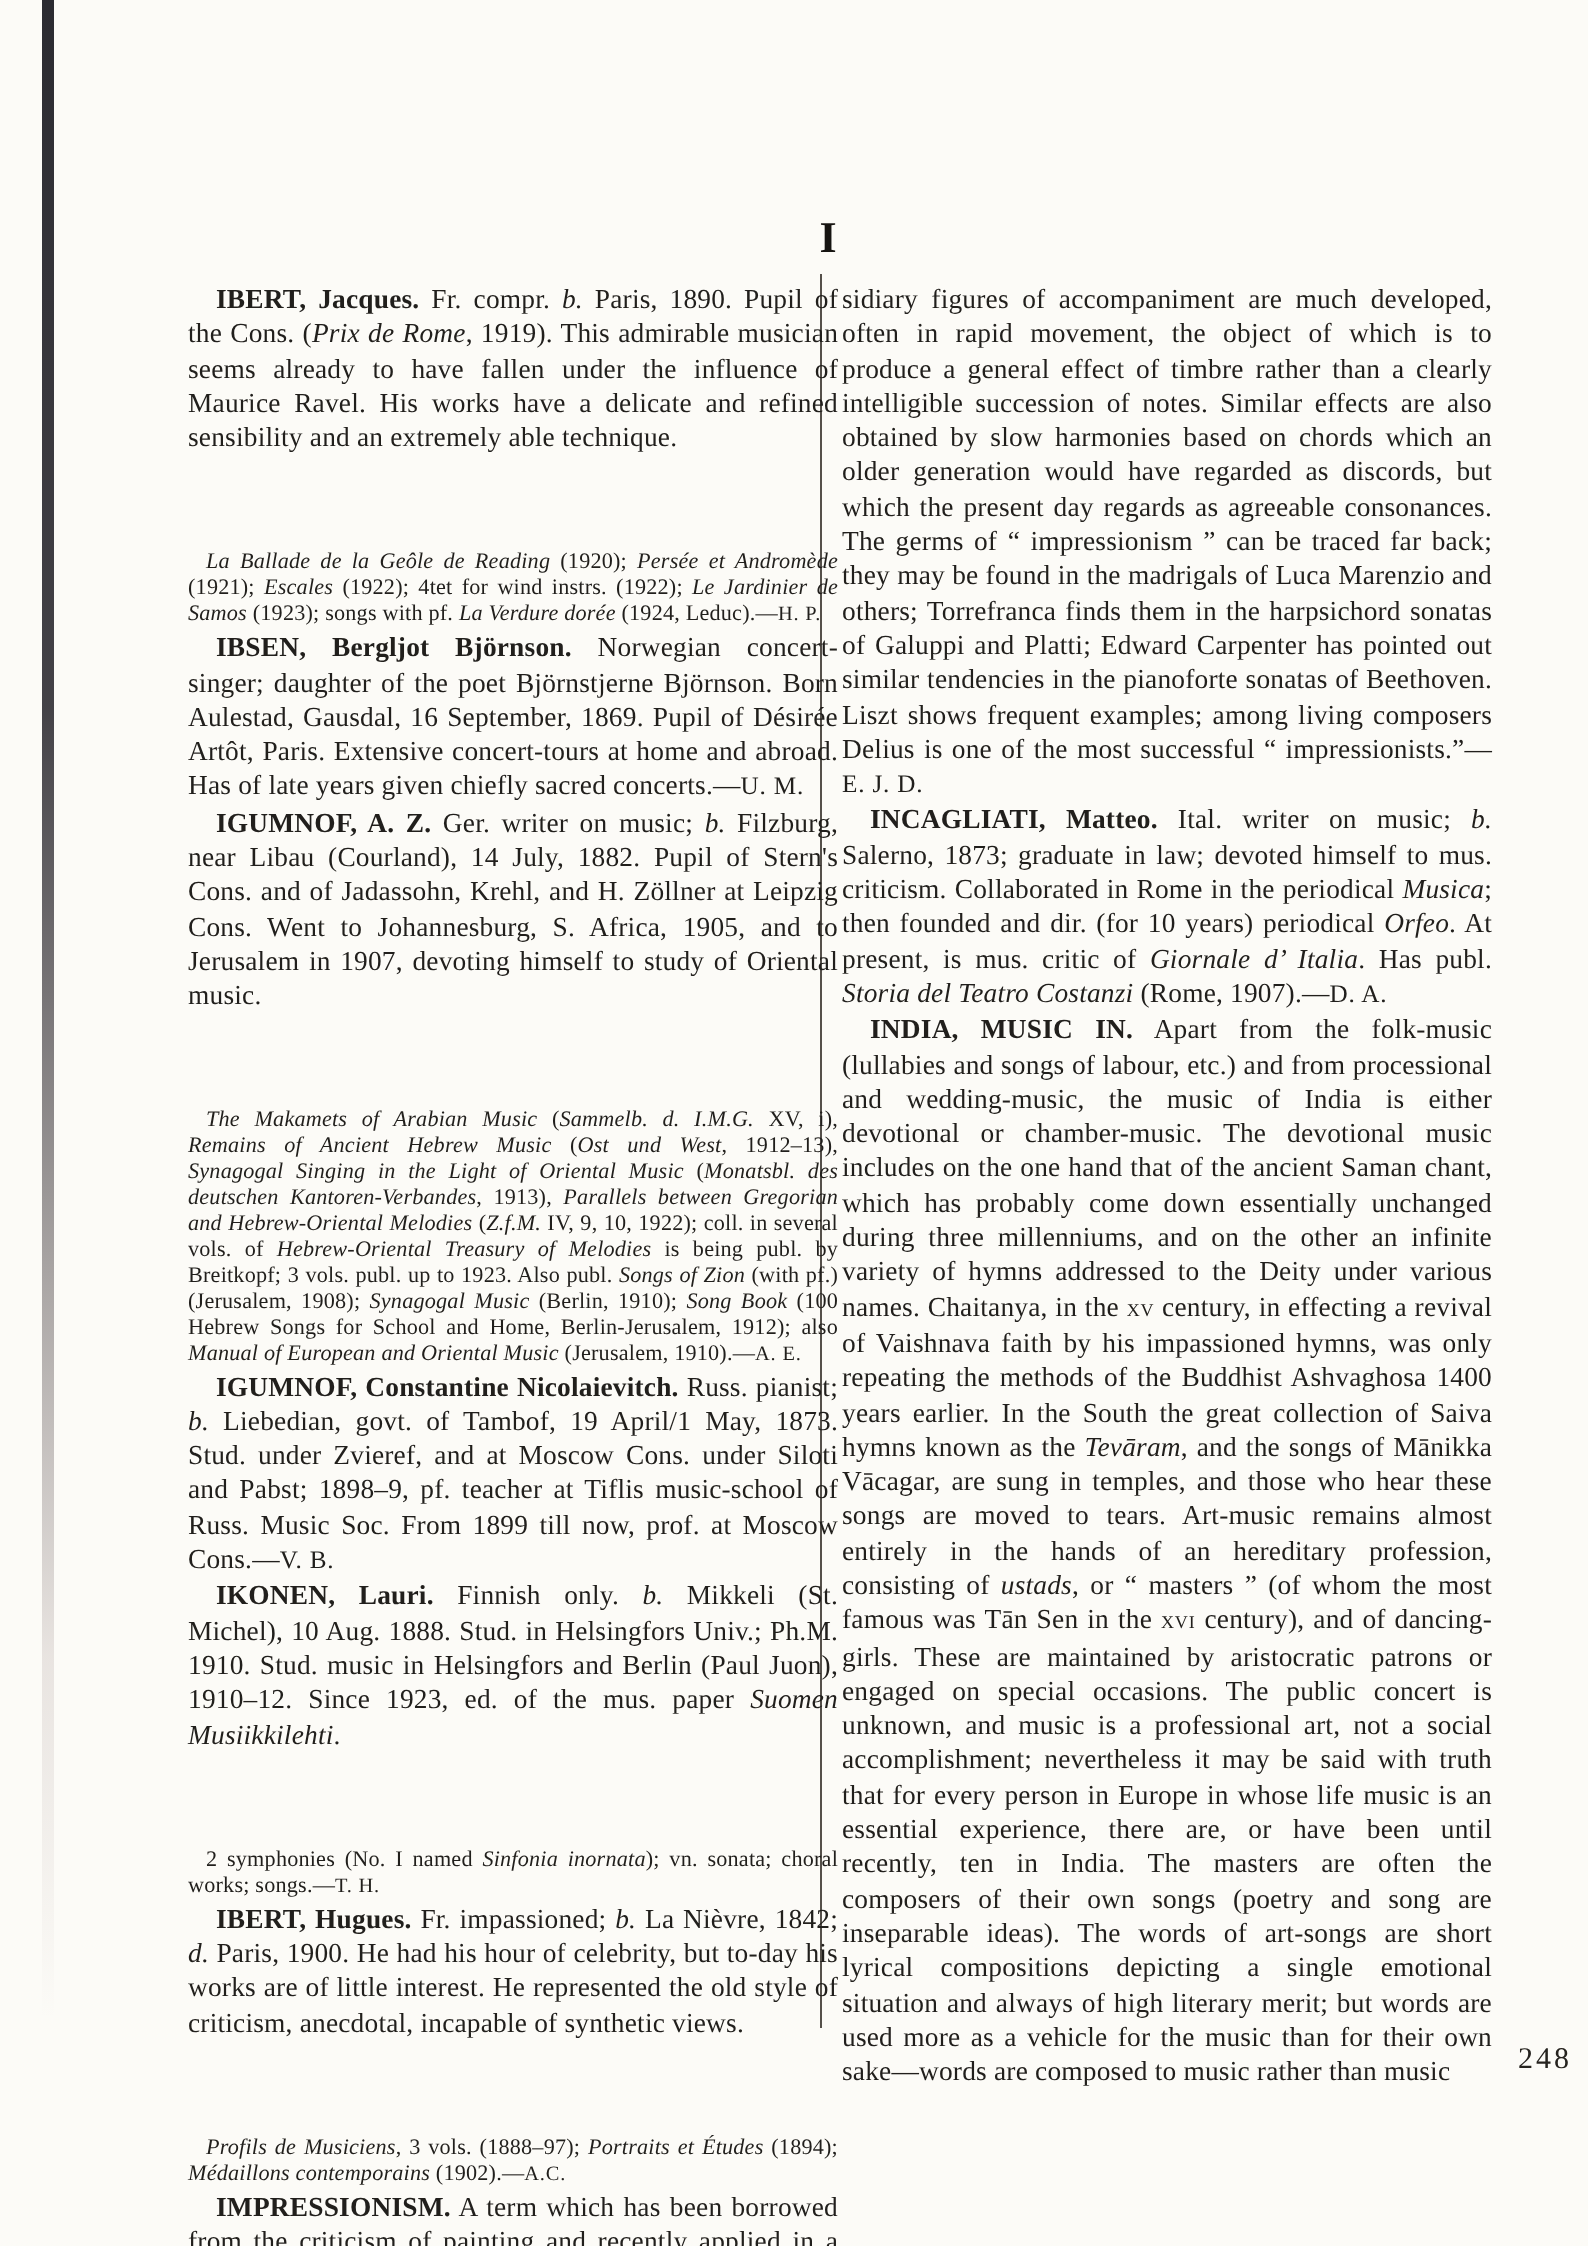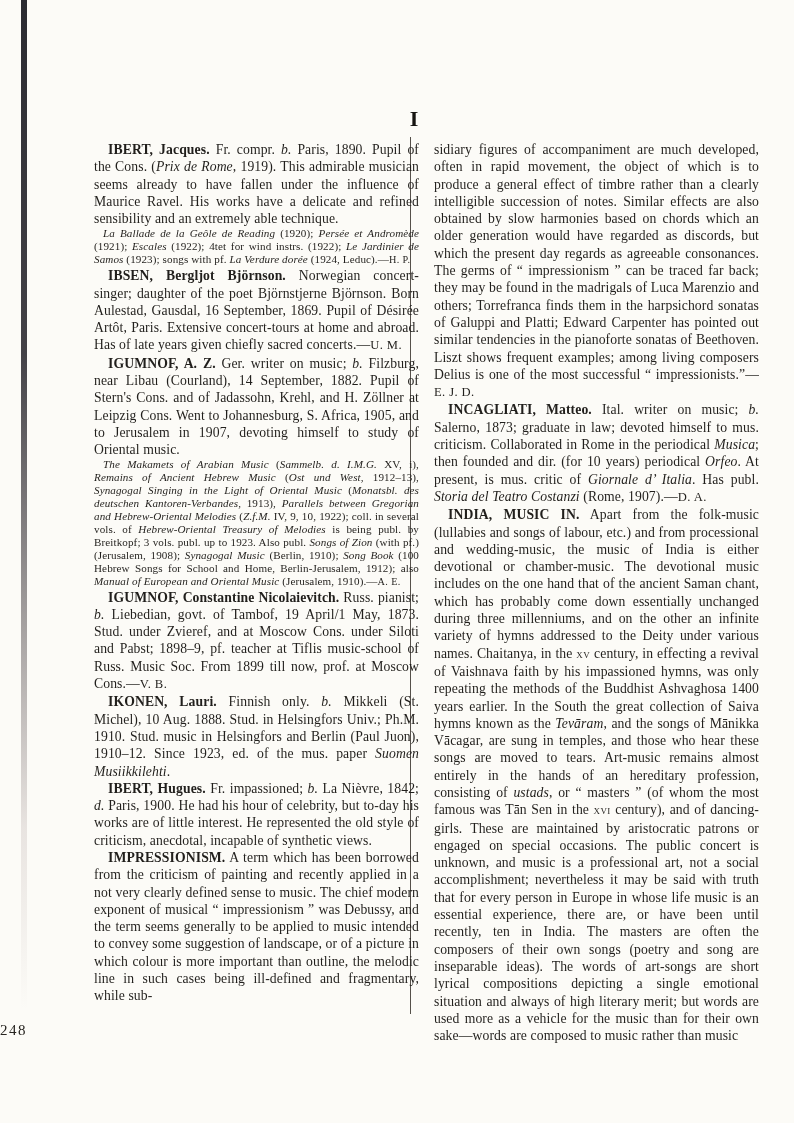--- a/index.html
+++ b/index.html
@@ -30,51 +30,53 @@
     background:#55504a;
   }
   .col {
     position:absolute; top:141px; width:325px;
     text-align:justify;
     font-size:13.7px; line-height:17.3px;
     letter-spacing:0.1px;
     hyphens:none;
   }
   .col-left  { left:94px;  }
-  .col-right { left:434px; }
+  .col-right { left:421px; }
   .col p { margin:0; padding:0; }
   p.entry { text-indent:14px; }
   p.para  { text-indent:0; }
   p.works {
-    font-size:11.1px; line-height:12.9px; text-indent:9px;
+    font-size:11.1px; line-height:12.9px; text-indent:9px;margin-top:48px;
   }
   .b  { font-weight:bold; }
   .i  { font-style:italic; }
   .sc { font-variant:small-caps; font-size:0.92em; letter-spacing:0.4px; }
   .page-number {
     position:absolute; top:1022px; left:0; width:786px;
-    text-align:left; font-size:15px; letter-spacing:1.5px; color:#26231f;
+    text-align:right; font-size:15px; letter-spacing:1.5px; color:#26231f;
   }
 </style>
 </head>
 <body>
 
 <div class="page">
   <div class="scan-edge"></div>
   <div class="section-letter">I</div>
   <div class="column-divider"></div>
   <div class="col col-left">
       <p class="entry"><span class="b">IBERT, Jacques.</span><span>  Fr. compr. </span><span class="i">b.</span><span> Paris, 1890. Pupil of the Cons. (</span><span class="i">Prix de Rome</span><span>, 1919).  This admirable musician seems already to have fallen under the influence of Maurice Ravel.  His works have a delicate and refined sensibility and an extremely able technique.</span></p>
       <p class="works"><span class="i">La Ballade de la Geôle de Reading</span><span> (1920); </span><span class="i">Persée et Andromède</span><span> (1921); </span><span class="i">Escales</span><span> (1922);  4tet for wind instrs. (1922);  </span><span class="i">Le Jardinier de Samos</span><span> (1923);  songs with pf. </span><span class="i">La Verdure dorée</span><span> (1924, Leduc).—</span><span class="sc">H. P.</span></p>
       <p class="entry"><span class="b">IBSEN, Bergljot Björnson.</span><span>  Norwegian concert-singer;  daughter of the poet Björnstjerne Björnson.  Born Aulestad, Gausdal, 16 September, 1869.  Pupil of Désirée Artôt, Paris.  Extensive concert-tours at home and abroad.  Has of late years given chiefly sacred concerts.—</span><span class="sc">U. M.</span></p>
-      <p class="entry"><span class="b">IGUMNOF, A. Z.</span><span>  Ger. writer on music;  </span><span class="i">b.</span><span> Filzburg, near Libau (Courland), 14 September, 1882. Pupil of Stern's Cons. and of Jadassohn, Krehl, and H. Zöllner at Leipzig Cons.  Went to Johannesburg, S. Africa, 1905, and to Jerusalem in 1907, devoting himself to study of Oriental music.</span></p>
+      <p class="entry"><span class="b">IGUMNOF, A. Z.</span><span>  Ger. writer on music;  </span><span class="i">b.</span><span> Filzburg, near Libau (Courland), 14 July, 1882. Pupil of Stern's Cons. and of Jadassohn, Krehl, and H. Zöllner at Leipzig Cons.  Went to Johannesburg, S. Africa, 1905, and to Jerusalem in 1907, devoting himself to study of Oriental music.</span></p>
       <p class="works"><span class="i">The Makamets of Arabian Music</span><span> (</span><span class="i">Sammelb. d. I.M.G.</span><span> XV, i), </span><span class="i">Remains of Ancient Hebrew Music</span><span> (</span><span class="i">Ost und West</span><span>, 1912–13), </span><span class="i">Synagogal Singing in the Light of Oriental Music</span><span> (</span><span class="i">Monatsbl. des deutschen Kantoren-Verbandes</span><span>, 1913), </span><span class="i">Parallels between Gregorian and Hebrew-Oriental Melodies</span><span> (</span><span class="i">Z.f.M.</span><span> IV, 9, 10, 1922);  coll. in several vols. of </span><span class="i">Hebrew-Oriental Treasury of Melodies</span><span> is being publ. by Breitkopf;  3 vols. publ. up to 1923.  Also publ. </span><span class="i">Songs of Zion</span><span> (with pf.) (Jerusalem, 1908); </span><span class="i">Synagogal Music</span><span> (Berlin, 1910); </span><span class="i">Song Book</span><span> (100 Hebrew Songs for School and Home, Berlin-Jerusalem, 1912);  also </span><span class="i">Manual of European and Oriental Music</span><span> (Jerusalem, 1910).—</span><span class="sc">A. E.</span></p>
       <p class="entry"><span class="b">IGUMNOF, Constantine Nicolaievitch.</span><span>  Russ. pianist;  </span><span class="i">b.</span><span> Liebedian, govt. of Tambof, 19 April/1 May, 1873.  Stud. under Zvieref, and at Moscow Cons. under Siloti and Pabst;  1898–9, pf. teacher at Tiflis music-school of Russ. Music Soc. From 1899 till now, prof. at Moscow Cons.—</span><span class="sc">V. B.</span></p>
       <p class="entry"><span class="b">IKONEN, Lauri.</span><span>  Finnish only. </span><span class="i">b.</span><span> Mikkeli (St. Michel), 10 Aug. 1888.  Stud. in Helsingfors Univ.;  Ph.M. 1910.  Stud. music in Helsingfors and Berlin (Paul Juon), 1910–12.  Since 1923, ed. of the mus. paper </span><span class="i">Suomen Musiikkilehti</span><span>.</span></p>
+      <p class="works"><span>2 symphonies (No. I named </span><span class="i">Sinfonia inornata</span><span>);  vn. sonata;  choral works;  songs.—</span><span class="sc">T. H.</span></p>
       <p class="entry"><span class="b">IBERT, Hugues.</span><span>  Fr. impassioned;  </span><span class="i">b.</span><span> La Nièvre, 1842;  </span><span class="i">d.</span><span> Paris, 1900.  He had his hour of celebrity, but to-day his works are of little interest.   He represented the old style of criticism, anecdotal, incapable of synthetic views.</span></p>
+      <p class="works"><span class="i">Profils de Musiciens</span><span>, 3 vols. (1888–97); </span><span class="i">Portraits et Études</span><span> (1894); </span><span class="i">Médaillons contemporains</span><span> (1902).—</span><span class="sc">A.C.</span></p>
       <p class="entry"><span class="b">IMPRESSIONISM.</span><span>  A term which has been borrowed from the criticism of painting and recently applied in a not very clearly defined sense to music.  The chief modern exponent of musical “ impressionism ” was Debussy, and the term seems generally to be applied to music intended to convey some suggestion of landscape, or of a picture in which colour is more important than outline, the melodic line in such cases being ill-defined and fragmentary, while sub-</span></p>
     </div>
   <div class="col col-right">
       <p class="para"><span>sidiary figures of accompaniment are much developed, often in rapid movement, the object of which is to produce a general effect of timbre rather than a clearly intelligible succession of notes.  Similar effects are also obtained by slow harmonies based on chords which an older generation would have regarded as discords, but which the present day regards as agreeable consonances.  The germs of “ impressionism ” can be traced far back;  they may be found in the madrigals of Luca Marenzio and others;  Torrefranca finds them in the harpsichord sonatas of Galuppi and Platti;  Edward Carpenter has pointed out similar tendencies in the pianoforte sonatas of Beethoven.  Liszt shows frequent examples;  among living composers Delius is one of the most successful “ impressionists.”—</span><span class="sc">E. J. D.</span></p>
       <p class="entry"><span class="b">INCAGLIATI, Matteo.</span><span>  Ital. writer on music;  </span><span class="i">b.</span><span> Salerno, 1873;  graduate in law;  devoted himself to mus. criticism.  Collaborated in Rome in the periodical </span><span class="i">Musica</span><span>;  then founded and dir. (for 10 years) periodical </span><span class="i">Orfeo</span><span>.  At present, is mus. critic of </span><span class="i">Giornale d’ Italia</span><span>.  Has publ. </span><span class="i">Storia del Teatro Costanzi</span><span> (Rome, 1907).—</span><span class="sc">D. A.</span></p>
       <p class="entry"><span class="b">INDIA, MUSIC IN.</span><span>  Apart from the folk-music (lullabies and songs of labour, etc.) and from processional and wedding-music, the music of India is either devotional or chamber-music. The devotional music includes on the one hand that of the ancient Saman chant, which has probably come down essentially unchanged during three millenniums, and on the other an infinite variety of hymns addressed to the Deity under various names.  Chaitanya, in the </span><span class="sc">xv</span><span> century, in effecting a revival of Vaishnava faith by his impassioned hymns, was only repeating the methods of the Buddhist Ashvaghosa 1400 years earlier.  In the South the great collection of Saiva hymns known as the </span><span class="i">Tevāram</span><span>, and the songs of Mānikka Vācagar, are sung in temples, and those who hear these songs are moved to tears.  Art-music remains almost entirely in the hands of an hereditary profession, consisting of </span><span class="i">ustads</span><span>, or “ masters ” (of whom the most famous was Tān Sen in the </span><span class="sc">xvi</span><span> century), and of dancing-girls.  These are maintained by aristocratic patrons or engaged on special occasions.  The public concert is unknown, and music is a professional art, not a social accomplishment; nevertheless it may be said with truth that for every person in Europe in whose life music is an essential experience, there are, or have been until recently, ten in India.  The masters are often the composers of their own songs (poetry and song are inseparable ideas).  The words of art-songs are short lyrical compositions depicting a single emotional situation and always of high literary merit;  but words are used more as a vehicle for the music than for their own sake—words are composed to music rather than music</span></p>
     </div>
   <div class="page-number">248</div>
 </div>
 

